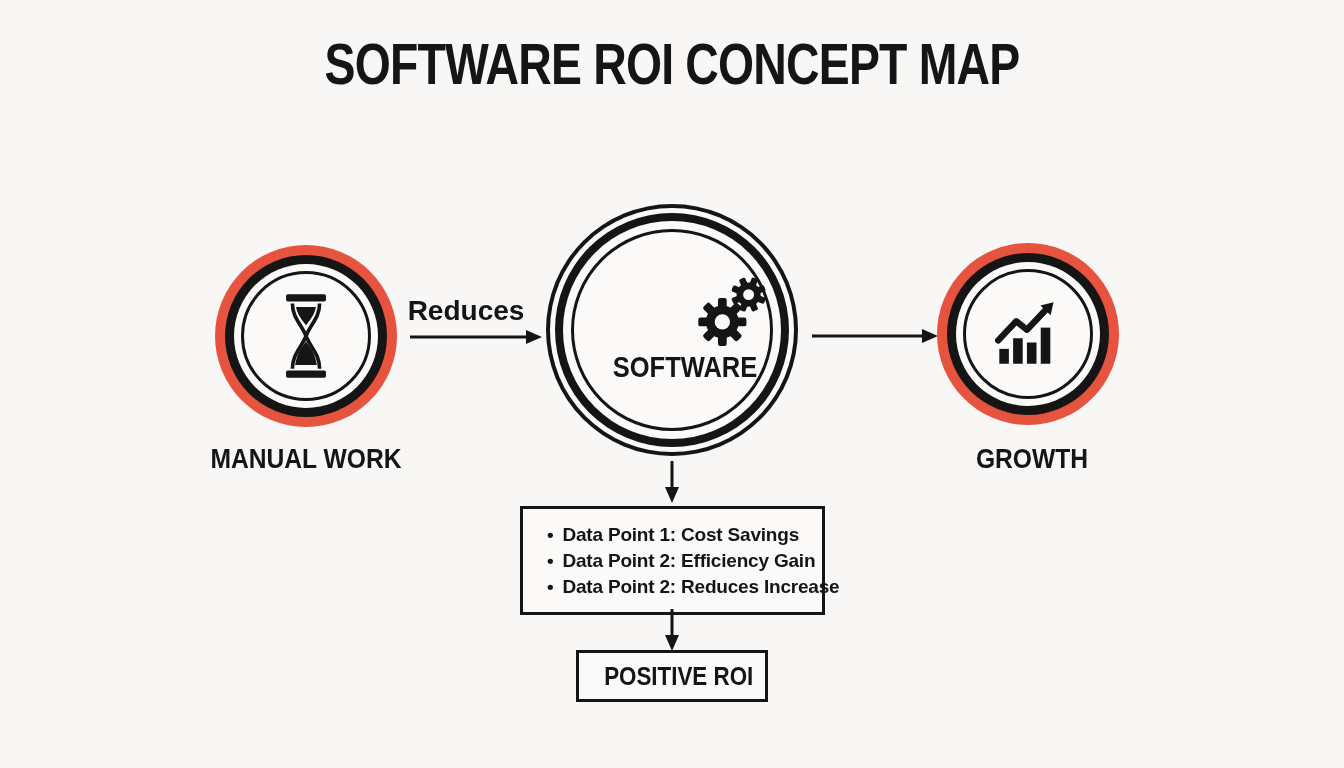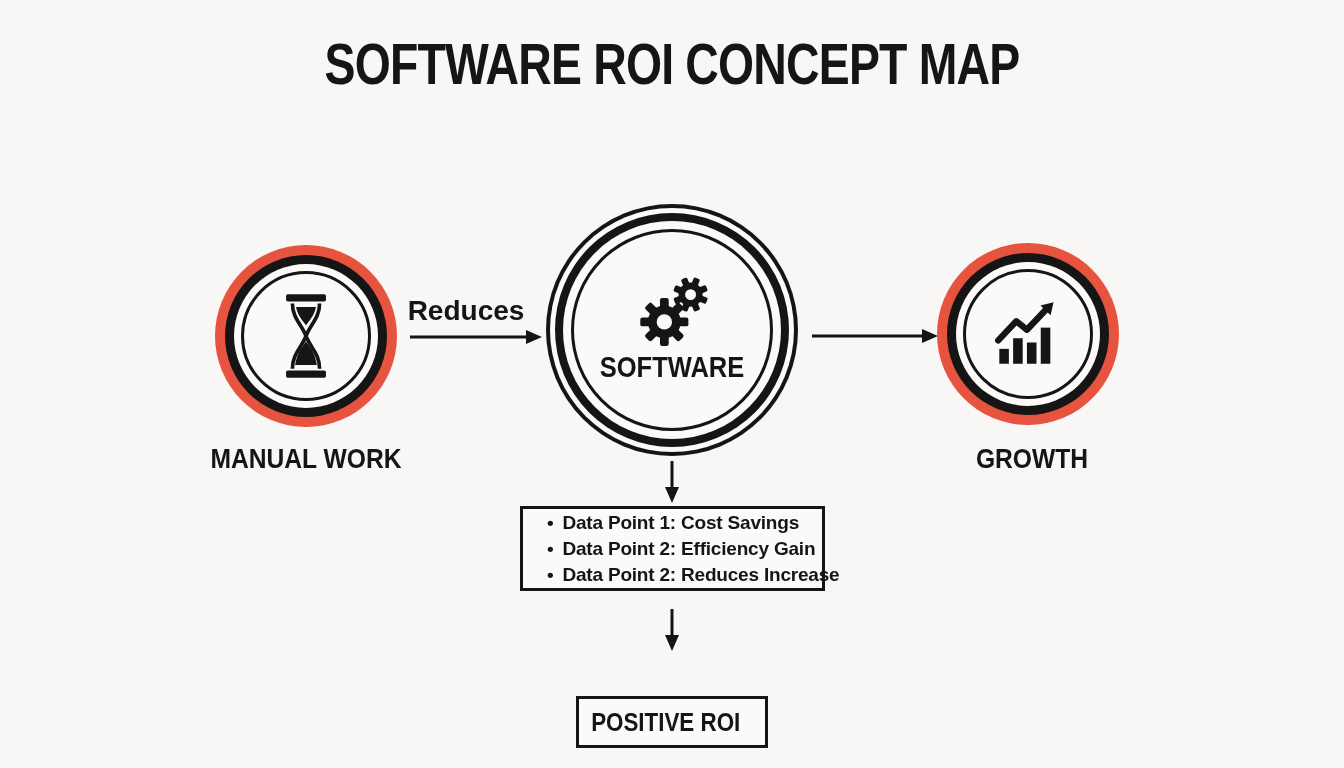--- a/index.html
+++ b/index.html
@@ -37,21 +37,21 @@
   }
   .node.small{
     width:130px;height:130px;
     box-shadow:0 0 0 7px var(--panel),0 0 0 16px var(--ink),0 0 0 26px var(--accent-red);
   }
   .node.big{
     width:202px;height:202px;
     box-shadow:0 0 0 8px var(--panel),0 0 0 16px var(--ink),0 0 0 21px var(--panel),0 0 0 25px var(--ink);
   }
   .node-left{left:241px;top:271px;}
-  .node-center{left:571px;top:229px;}
+  .node-center{left:571px;top:229px;align-items:flex-end;}
   .node-right{left:963px;top:269px;}
   .node svg{display:block;}
   .node-title{
     font-size:30px;font-weight:bold;letter-spacing:0px;
     transform:scaleX(0.85);
     margin-top:4px;white-space:nowrap;
   }
   .node-label{
     position:absolute;width:300px;text-align:center;
     font-size:28px;font-weight:bold;
@@ -69,40 +69,40 @@
   .edge-label-reduces{left:366px;top:295px;}
   .edge-label-enables{left:769px;top:295px;}
   .arrow{position:absolute;}
   .arrow-reduces{left:410px;top:330px;}
   .arrow-enables{left:812px;top:329px;}
   .arrow-down-1{left:665px;top:461px;}
   .arrow-down-2{left:665px;top:609px;}
   .arrow svg{display:block;}
   
   .data-box{
-    position:absolute;left:520px;top:506px;width:305px;height:85px;
+    position:absolute;left:520px;top:506px;width:305px;height:109px;
     background:var(--panel);
     border:3px solid var(--ink);
     display:flex;align-items:center;
     padding:6px 10px 6px 24px;
   }
   .data-box ul{list-style:none;}
   .data-box li{
     font-size:19px;font-weight:bold;line-height:26px;
     white-space:nowrap;letter-spacing:-0.2px;
   }
   .data-box li::before{
     content:"\2022";
     margin-right:9px;
   }
   .roi-box{
     position:absolute;left:576px;top:650px;width:192px;height:52px;
     background:var(--panel);
     border:3px solid var(--ink);
-    display:flex;align-items:center;justify-content:flex-start;margin-top:46px;
+    display:flex;align-items:center;justify-content:flex-end;
   }
   .roi-box span{
     font-size:26px;font-weight:bold;
     transform:scaleX(0.86);
     white-space:nowrap;
   }
   .icon{color:var(--ink);}
 </style>
 </head>
 <body>

